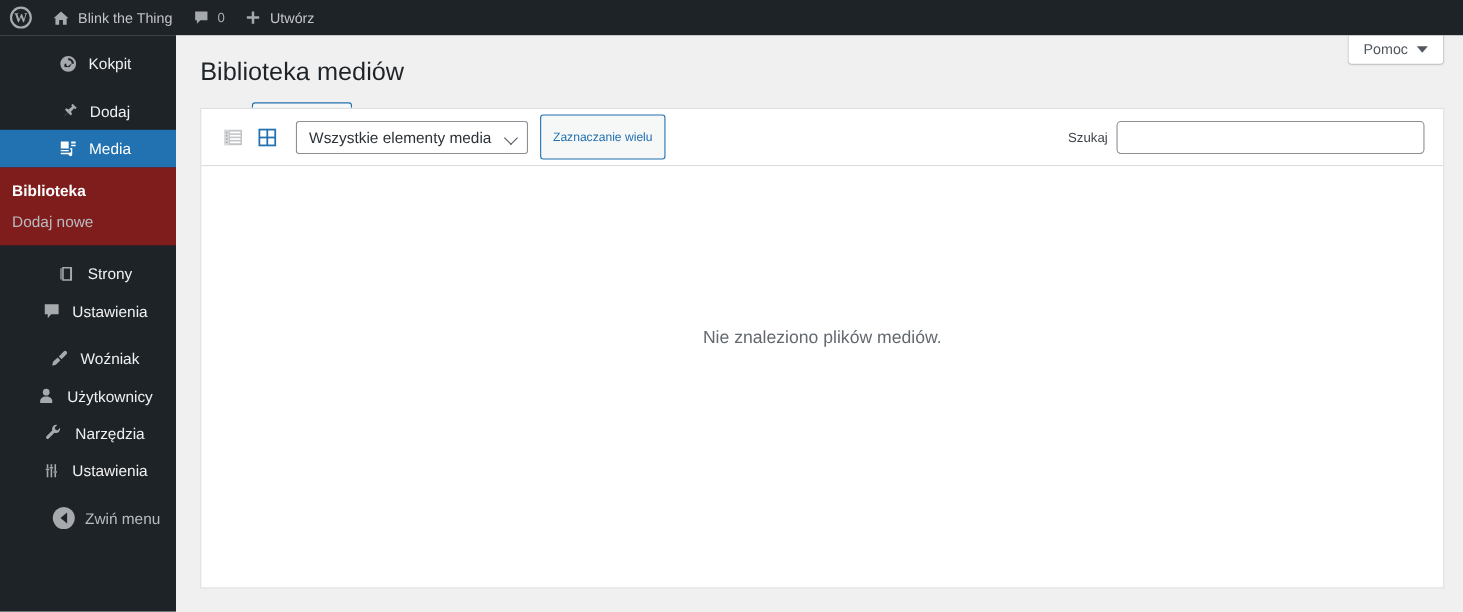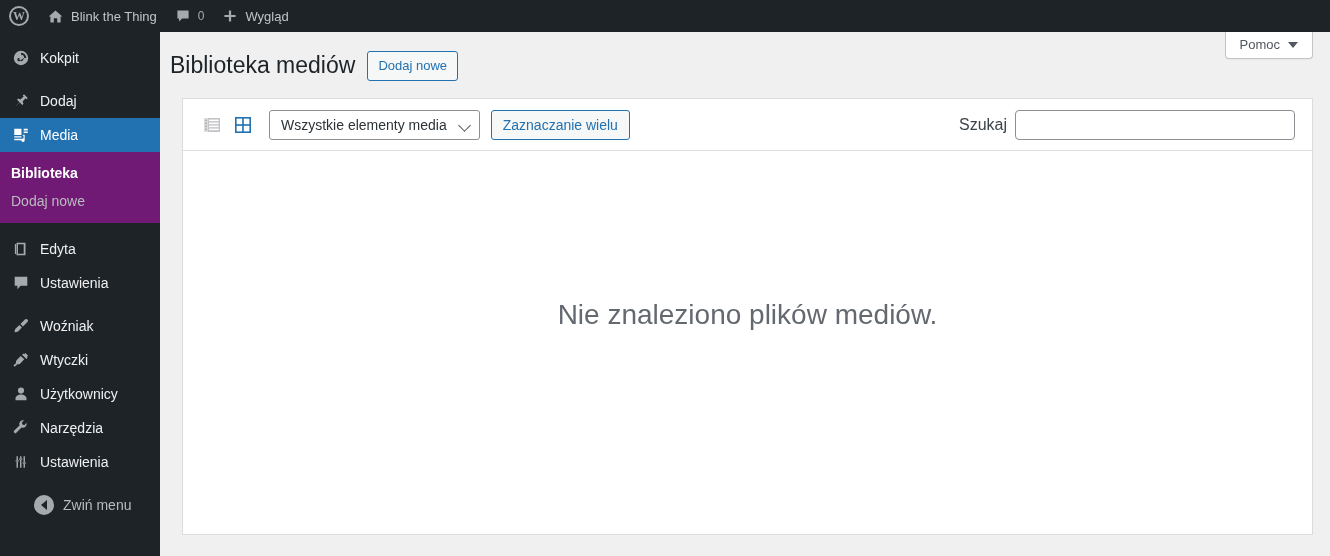--- a/index.html
+++ b/index.html
@@ -60,39 +60,40 @@
     background: #1d2327;
     font-size: 14px;
     z-index: 20;
   }
   .menu-item {
     position: relative;
     display: flex; align-items: center;
     height: 34px; padding-left: 11px;
     color: #f0f0f1; text-decoration: none;
     cursor: pointer;
+    justify-content: center;
   }
   .menu-item .m-ico {
     width: 20px; margin-right: 9px;
     display: flex; align-items: center; justify-content: center;
   }
   .menu-item .m-ico svg { fill: #a7aaad; }
   .menu-item.sep-top { margin-top: 9px; }
   .menu-item.current {
     background: #2271b1; color: #fff; font-weight: 400;
   }
   .menu-item.current .m-ico svg { fill: #fff; }
   .menu-item.current::after {
     content: "";
     position: absolute; right: -8px; top: 50%; transform: translateY(-50%);
     border-style: solid; border-width: 8px 0 8px 8px;
     border-color: transparent transparent transparent #f0f0f1;
   }
   .submenu {
-    background: #701a75;
+    background: #7f1d1d;
     padding: 7px 0 8px 0;
   }
   .submenu a {
     display: block; padding: 6px 0 6px 11px;
     font-size: 14px; color: #b9bcbf; text-decoration: none;
   }
   .submenu a.current { color: #fff; font-weight: bold; }
   .collapse {
     color: #b9bcbf; font-size: 14px; padding-left: 34px;
   }
@@ -132,22 +133,22 @@
     box-shadow: 0 1px 1px rgba(0,0,0,.04);
     justify-content: flex-end;
   }
   .caret-down {
     width: 0; height: 0;
     border-style: solid; border-width: 6px 5px 0 5px;
     border-color: #50575e transparent transparent transparent;
   }
 
   .page-head {
-    position: absolute; top: 19px; left: 10px;
-    display: flex; align-items: center; gap: 12px;
+    position: absolute; top: 19px; left: 22px;
+    display: flex; align-items: center; gap: 12px; flex-direction: column;
   }
   .page-title {
     font-size: 23px; font-weight: 400; color: #1d2327;
     line-height: 1.3;
   }
   .page-title-action {
     font-size: 13px; line-height: 2.1;
     padding: 0 10px;
     border: 1px solid #2271b1;
     border-radius: 3px;
@@ -191,57 +192,57 @@
     white-space: nowrap;
   }
   .select-box .chev {
     position: absolute; right: 10px; top: 10px;
     width: 9px; height: 9px;
     border-right: 1.6px solid #50575e;
     border-bottom: 1.6px solid #50575e;
     transform: rotate(45deg);
   }
   .btn-link {
-    height: 30px;
+    height: 41px;
     border: 1px solid #2271b1;
     border-radius: 3px;
     background: #f6f7f7;
     color: #2271b1;
-    font-size: 14px;
+    font-size: 11px;
     display: flex; align-items: center;
     padding: 0 11px;
     cursor: pointer;
     white-space: nowrap;
   }
 
   .search-wrap {
     position: absolute; right: 17px; top: 11px;
     display: flex; align-items: center; gap: 8px;
   }
-  .search-label { font-size: 16px; color: #3c434a; }
+  .search-label { font-size: 12px; color: #3c434a; }
   .search-input {
     width: 280px; height: 30px;
     border: 1px solid #8c8f94;
     border-radius: 4px;
     background: #fff;
     padding: 0 8px;
     font-size: 14px;
     font-family: "Liberation Sans", sans-serif;
     color: #2c3338;
     outline: none;
   }
 
   .media-body {
     position: relative;
     height: 384px;
   }
   .no-media {
     position: absolute; left: 0; right: 0; top: 148px;
     text-align: center;
-    font-size: 28px;
+    font-size: 16px;
     color: #646970;
     font-weight: 400;
   }
 
   
   #scrollbar {
     position: absolute; top: 0; right: 0;
     width: 0px; height: 556px;
   }
 </style>
@@ -271,21 +272,21 @@
     </span>
     <span class="ab-count">0</span>
   </a>
 
   <a class="ab-item" href="#">
     <span>
       <svg class="ico" width="16" height="16" viewBox="0 0 20 20" aria-hidden="true">
         <path d="M8.6 3 h2.8 v5.6 H17 v2.8 h-5.6 V17 H8.6 v-5.6 H3 V8.6 h5.6 Z"></path>
       </svg>
     </span>
-    <span>Wygląd</span>
+    <span>Utwórz</span>
   </a>
 
   <div class="ab-spacer"></div>
 
 </div>
 
 <div id="sidebar">
 
   <div class="menu-item sep-top">
     <span class="m-ico">
@@ -319,49 +320,41 @@
     <a href="#">Dodaj nowe</a>
   </div>
 
   <div class="menu-item sep-top">
     <span class="m-ico">
       <svg width="18" height="18" viewBox="0 0 20 20">
           <path d="M5 3h10v14H5zm1.6 1.6v10.8H13V4.6z"></path>
           <path d="M3.2 4.4h1.3v11.2H3.2z"></path>
         </svg>
     </span>
-    <span>Edyta</span>
+    <span>Strony</span>
   </div>
 
   <div class="menu-item">
     <span class="m-ico">
       <svg width="18" height="18" viewBox="0 0 20 20">
           <path d="M3 3h14v10h-7.5L6 17v-4H3z"></path>
         </svg>
     </span>
     <span>Ustawienia</span>
   </div>
 
   <div class="menu-item sep-top">
     <span class="m-ico">
       <svg width="18" height="18" viewBox="0 0 20 20">
           <path d="M14.6 2.6a2 2 0 012.8 2.8l-5.2 5.2-2.8-2.8zM8.3 9l2.7 2.7-4 4a3.3 3.3 0 01-2 .9l-2.3.4.5-2.3a3.3 3.3 0 01.9-2z"></path>
         </svg>
     </span>
     <span>Woźniak</span>
   </div>
 
-  <div class="menu-item">
-    <span class="m-ico">
-      <svg width="18" height="18" viewBox="0 0 20 20">
-          <path d="M14.9 2.2 13.5 3.6l-.9-.9-1.4 1.4 4.8 4.8 1.4-1.4-.9-.9 1.4-1.4zM9.8 5.5 5.3 9.9a3.4 3.4 0 00-.8 3.3l-2.9 2.9 1.4 1.4 2.9-2.9a3.4 3.4 0 003.3-.8l4.4-4.5z"></path>
-        </svg>
-    </span>
-    <span>Wtyczki</span>
-  </div>
 
   <div class="menu-item">
     <span class="m-ico">
       <svg width="18" height="18" viewBox="0 0 20 20">
           <circle cx="10" cy="6.2" r="3.4"></circle>
           <path d="M10 10.6c-3.4 0-6.1 2-6.1 4.5V17h12.2v-1.9c0-2.5-2.7-4.5-6.1-4.5z"></path>
         </svg>
     </span>
     <span>Użytkownicy</span>
   </div>

